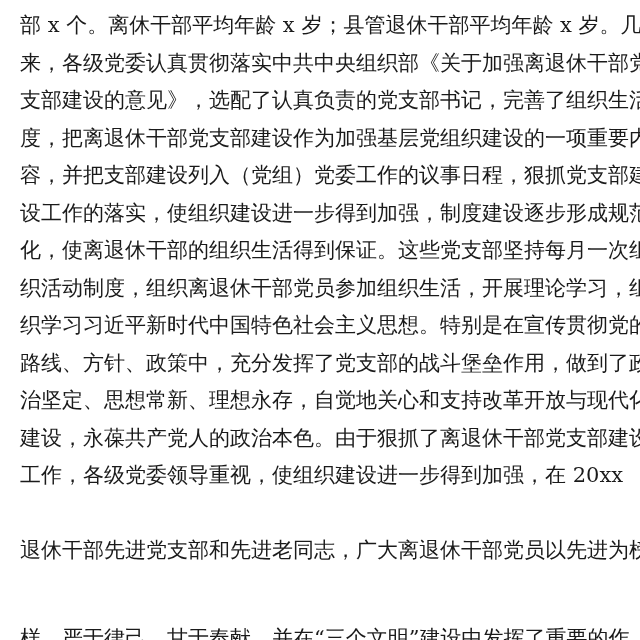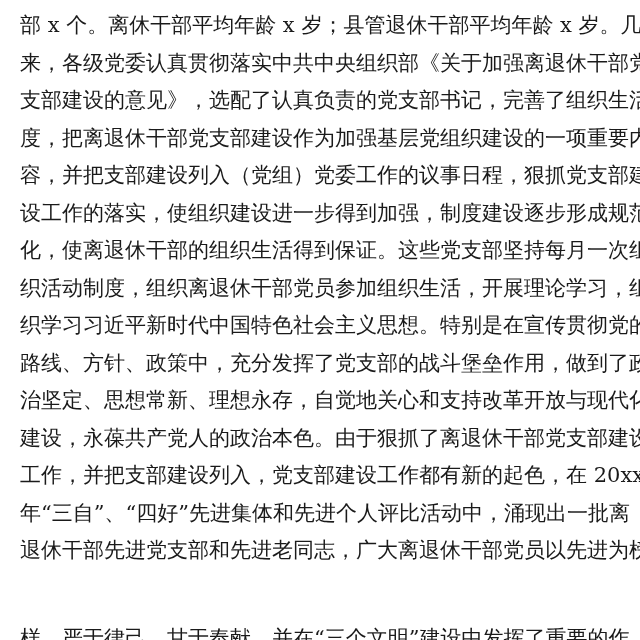--- a/index.html
+++ b/index.html
@@ -47,17 +47,16 @@
   <div class="line" style="top:85px">支部建设的意见》，选配了认真负责的党支部书记，完善了组织生活制</div>
   <div class="line" style="top:123px">度，把离退休干部党支部建设作为加强基层党组织建设的一项重要内</div>
   <div class="line" style="top:160px">容，并把支部建设列入（党组）党委工作的议事日程，狠抓党支部建</div>
   <div class="line" style="top:198px">设工作的落实，使组织建设进一步得到加强，制度建设逐步形成规范</div>
   <div class="line" style="top:235px">化，使离退休干部的组织生活得到保证。这些党支部坚持每月一次组</div>
   <div class="line" style="top:273px">织活动制度，组织离退休干部党员参加组织生活，开展理论学习，组</div>
   <div class="line" style="top:310px">织学习习近平新时代中国特色社会主义思想。特别是在宣传贯彻党的</div>
   <div class="line" style="top:348px">路线、方针、政策中，充分发挥了党支部的战斗堡垒作用，做到了政</div>
   <div class="line" style="top:385px">治坚定、思想常新、理想永存，自觉地关心和支持改革开放与现代化</div>
   <div class="line" style="top:423px">建设，永葆共产党人的政治本色。由于狠抓了离退休干部党支部建设</div>
-  <div class="line" style="top:460px">工作，并把支部建设列入，党支部建设工作都有新的起色，在 20xx</div>
-  <div class="line" style="top:498px">年“三自”、“四好”先进集体和先进个人评比活动中，涌现出一批离</div>
+  <div class="line" style="top:460px">工作，各级党委领导重视，使组织建设进一步得到加强，在 20xx</div>
   <div class="line" style="top:535px">退休干部先进党支部和先进老同志，广大离退休干部党员以先进为榜</div>
   <div class="line" style="top:623px">样，严于律己，甘于奉献，并在“三个文明”建设中发挥了重要的作</div>
 </div>
 
 </body></html>

